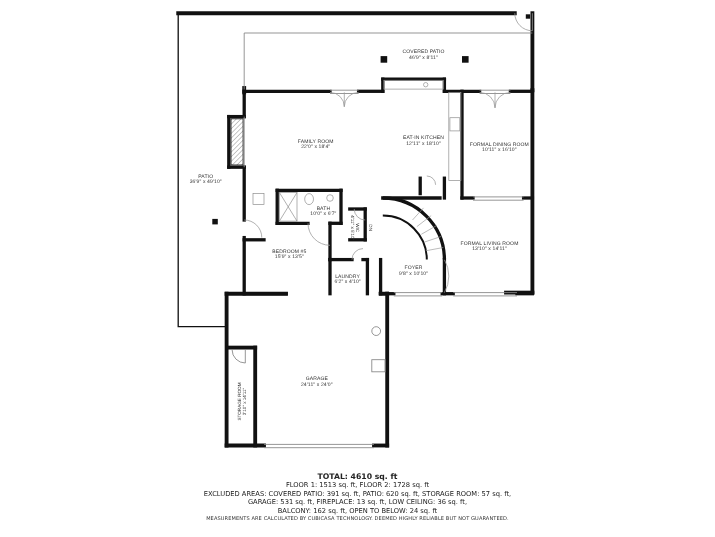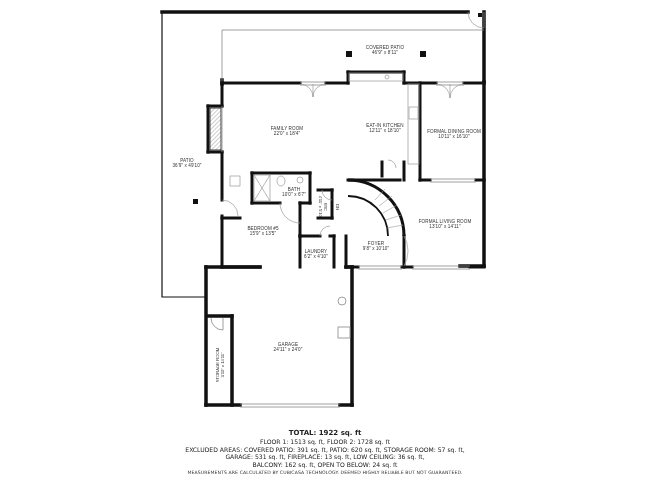--- a/index.html
+++ b/index.html
@@ -232,18 +232,18 @@
   <span>3'10" x 14'11"</span>
 </div>
 <div class="vlbl" style="left:323px;top:207px;">
   <span>WIC</span><br>
   <span>4'11" x 5'10"</span>
 </div>
 <div class="vlbl" style="left:337px;top:207px;">
   <span>DN</span>
 </div>
 
-<div class="summary total">TOTAL: 1922 sq. ft</div>
+<div class="summary total">TOTAL: 4610 sq. ft</div>
 <div class="summary line" style="top:438px;">FLOOR 1: 1513 sq. ft, FLOOR 2: 1728 sq. ft</div>
 <div class="summary line" style="top:445.5px;">EXCLUDED AREAS: COVERED PATIO: 391 sq. ft, PATIO: 620 sq. ft, STORAGE ROOM: 57 sq. ft,</div>
 <div class="summary line" style="top:453px;">GARAGE: 531 sq. ft, FIREPLACE: 13 sq. ft, LOW CEILING: 36 sq. ft,</div>
 <div class="summary line" style="top:460.5px;">BALCONY: 162 sq. ft, OPEN TO BELOW: 24 sq. ft</div>
 <div class="summary disclaimer">MEASUREMENTS ARE CALCULATED BY CUBICASA TECHNOLOGY. DEEMED HIGHLY RELIABLE BUT NOT GUARANTEED.</div>
 
 </body></html>

